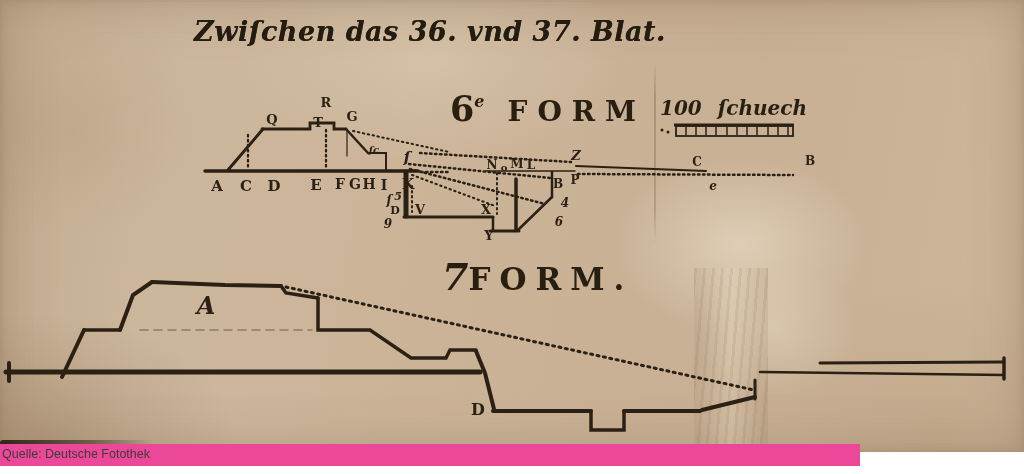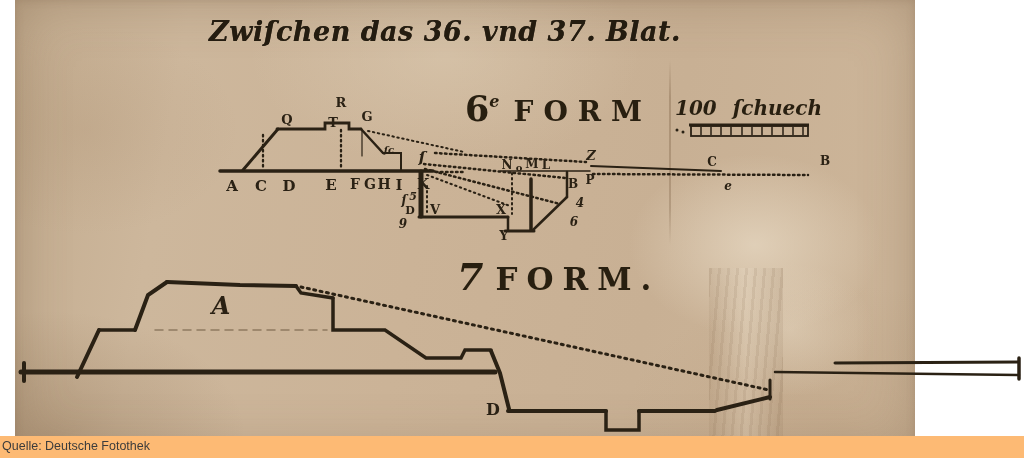--- a/index.html
+++ b/index.html
@@ -1,18 +1,18 @@
 <!DOCTYPE html>
 <html><head>
 <meta charset="utf-8">
 <style>
   html,body{margin:0;padding:0;background:#ffffff;}
   .stage{position:relative;width:1024px;height:474px;overflow:hidden;background:#ffffff;
          font-family:"DejaVu Serif",serif;}
-  .paper{position:absolute;left:15px;top:0;width:900px;height:452px;
+  .paper{position:absolute;left:0;top:0;width:1024px;height:452px;
     background:
       radial-gradient(180px 130px at 740px 245px, rgba(235,222,201,.65), rgba(235,222,201,0) 70%),
       radial-gradient(120px 95px at 775px 330px, rgba(231,217,195,.5), rgba(231,217,195,0) 70%),
       radial-gradient(260px 150px at 430px 55px, rgba(224,209,185,.45), rgba(224,209,185,0) 75%),
       radial-gradient(220px 150px at 70px 130px, rgba(160,128,96,.16), rgba(160,128,96,0) 70%),
       radial-gradient(300px 200px at 92% 96%, rgba(158,124,88,.18), rgba(158,124,88,0) 75%),
       radial-gradient(260px 170px at 4% 97%, rgba(118,88,58,.28), rgba(118,88,58,0) 75%),
       linear-gradient(100deg,#c2ab8e 0%,#cdb79c 18%,#cbb397 45%,#c8b094 70%,#cdb69a 100%);
     box-shadow: inset 0 0 55px rgba(110,82,55,.30), inset 0 0 8px rgba(110,82,55,.22);}
   .crease-v{position:absolute;left:654px;top:60px;width:2px;height:185px;
@@ -21,34 +21,34 @@
     background:repeating-linear-gradient(95deg,rgba(126,98,70,.12) 0 3px,rgba(0,0,0,0) 3px 9px),
                linear-gradient(90deg,rgba(126,98,70,.10),rgba(235,222,202,.28) 50%,rgba(126,98,70,.12));}
   .smudge{position:absolute;left:0;top:440px;width:152px;height:6px;border-radius:3px;
     background:linear-gradient(90deg,rgba(30,20,12,.85),rgba(30,20,12,.45) 60%,rgba(30,20,12,0));}
   .title{position:absolute;left:0;top:16px;width:860px;text-align:center;
     font-size:27px;font-weight:700;font-style:italic;color:#241c10;letter-spacing:.5px;
     text-shadow:0 0 .6px rgba(36,28,16,.8);}
   .h6{position:absolute;left:450px;top:88px;color:#281f10;white-space:nowrap;}
   .h6 .num{font-size:35px;font-weight:700;}
   .h6 sup{font-size:16px;font-weight:700;font-style:italic;vertical-align:14px;}
-  .h6 .word{font-size:28px;font-weight:700;letter-spacing:10px;margin-left:14px;}
+  .h6 .word{font-size:28px;font-weight:700;letter-spacing:10px;margin-left:23px;}
   .scale-label{position:absolute;left:660px;top:96px;color:#281f10;font-size:20px;
     font-weight:700;font-style:italic;white-space:nowrap;}
   .scale-label .unit{margin-left:16px;}
   .h7{position:absolute;left:442px;top:254px;color:#281f10;white-space:nowrap;}
   .h7 .num{font-size:38px;font-weight:700;font-style:italic;}
-  .h7 .word{font-size:31px;font-weight:700;letter-spacing:9px;margin-left:12px;}
+  .h7 .word{font-size:31px;font-weight:700;letter-spacing:9px;}
   svg.drawing{position:absolute;left:0;top:0;}
   .lt{font-family:"DejaVu Serif",serif;font-weight:700;fill:#2a2114;text-anchor:middle;}
   .it{font-style:italic;}
   .s10{font-size:10px}.s11{font-size:11px}.s12{font-size:12px}
   .s13{font-size:13px}.s14{font-size:14px}.s15{font-size:15px}
   .a7{font-size:24px;font-style:italic}.d7{font-size:16px}
-  .caption-bar{position:absolute;left:0;bottom:16px;width:1024px;height:22px;background:#fdba74;}
+  .caption-bar{position:absolute;left:0;bottom:8px;width:860px;height:22px;background:#ec4899;}
   .caption-bar span{position:absolute;left:2px;top:3px;font-family:"Liberation Sans",sans-serif;
     font-size:12.5px;color:#3c3c3c;}
 </style>
 </head>
 <body>
 
 <div class="stage">
   <div class="paper">
     <div class="crease-v"></div>
     <div class="crease-band"></div>

